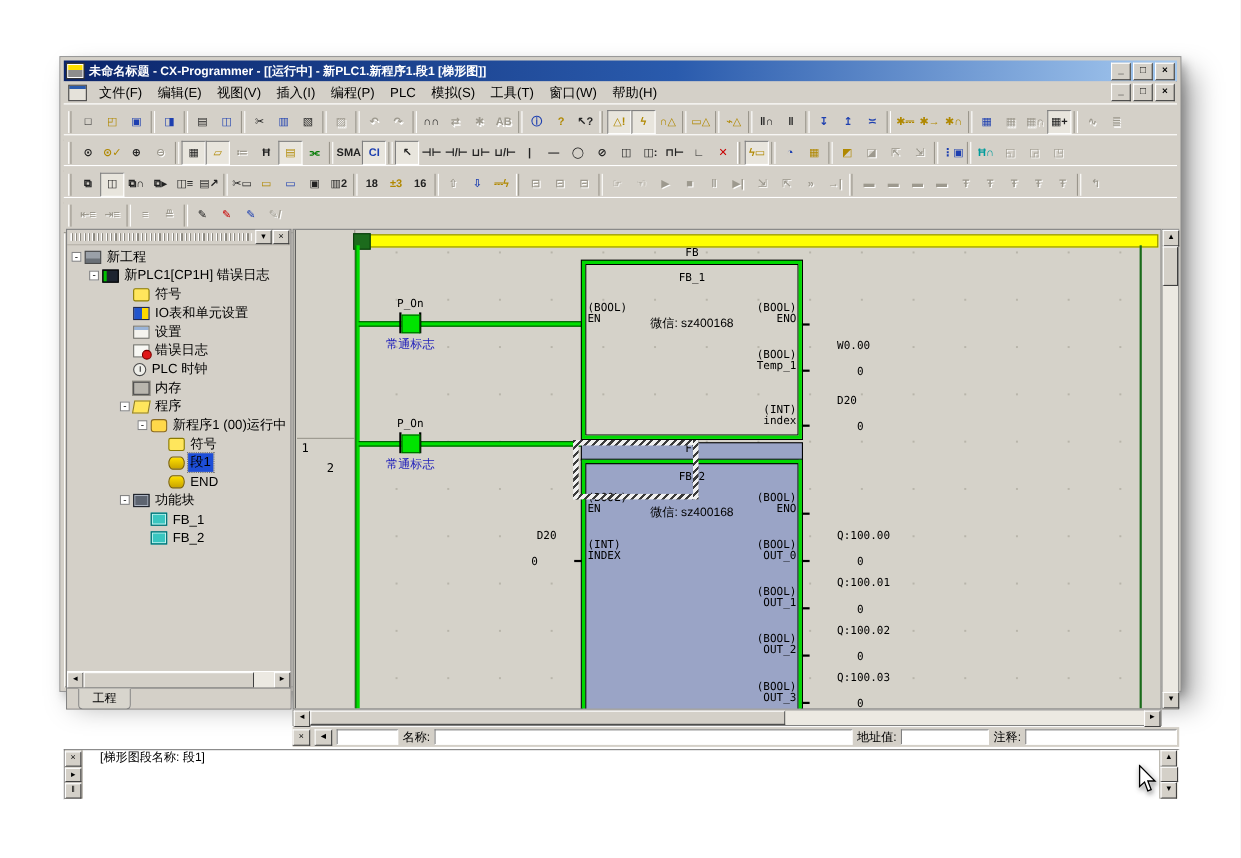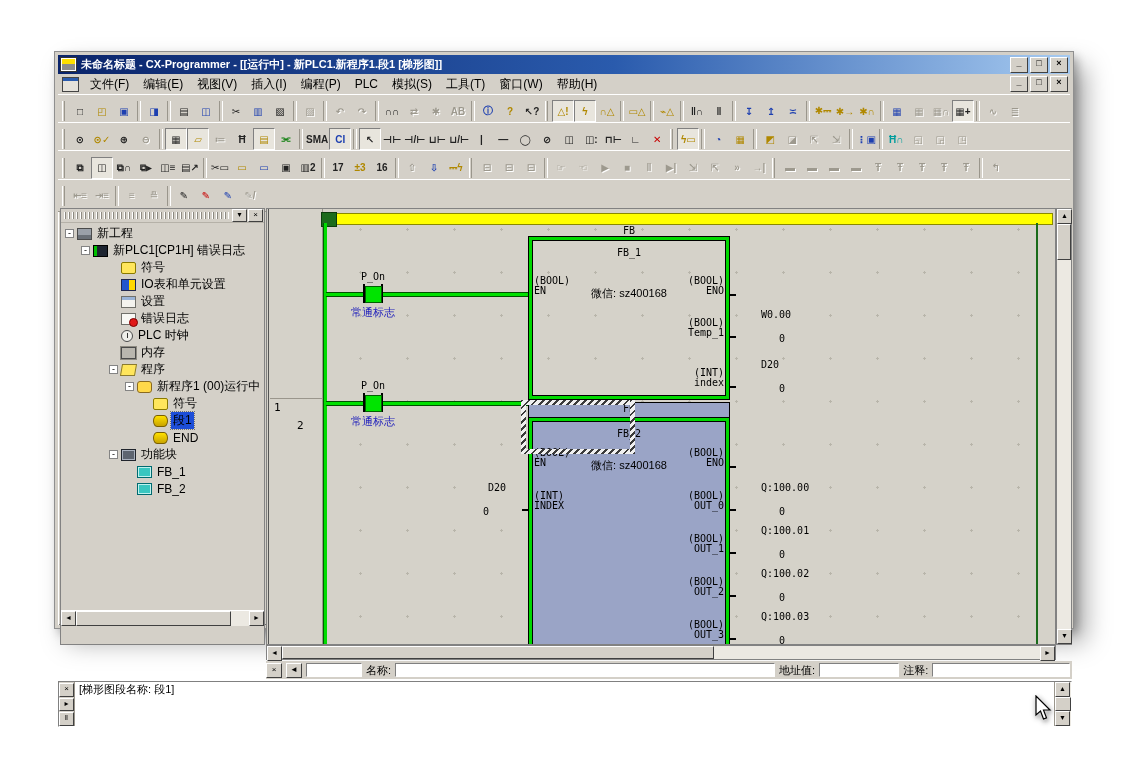--- a/index.html
+++ b/index.html
@@ -120,21 +120,21 @@
   #lhscroll{position:absolute;left:208px;top:590px;width:790px;height:15px;display:flex;background:#ece9e2;border:1px solid #828282;box-sizing:border-box}
   
   #fieldbar{position:absolute;left:208px;top:606px;width:806px;height:18px;display:flex;align-items:center;gap:4px;background:#d4d0c8;font-size:11px;}
   .fbtn{width:14px;height:13px;background:#d4d0c8;border:1px solid;border-color:#fff #404040 #404040 #fff;
         font-size:8px;line-height:11px;text-align:center;flex:none}
   .fin{background:#fff;border:1px solid;border-color:#808080 #fff #fff #808080;height:14px;box-sizing:border-box;font-size:11px;padding:0 2px;font-family:"Liberation Sans",sans-serif;}
   
   #output{position:absolute;left:0;top:626px;width:1012px;height:44px;background:#fff;border:1px solid;border-color:#808080 #fff #fff #808080;display:flex;}
   .ogutter{width:15px;background:#d4d0c8;border-right:1px solid #9a968c;display:flex;flex-direction:column;align-items:center;padding-top:1px;gap:1px;}
   .ogbtn{width:13px;height:12px;background:#d4d0c8;border:1px solid;border-color:#fff #404040 #404040 #fff;font-size:8px;line-height:10px;text-align:center}
-  .olines{flex:1;padding:1px 4px;font-size:11px;line-height:13px;overflow:hidden;white-space:nowrap}
+  .olines{flex:1;padding:1px 16px;font-size:11px;line-height:13px;overflow:hidden;white-space:nowrap}
   #ovscroll{width:16px;display:flex;flex-direction:column;background:#ece9e2;border-left:1px solid #9a968c}
   .cursor{position:absolute;left:973px;top:640px;width:22px;height:26px;filter:drop-shadow(0 0 2px rgba(255,255,255,.9)) drop-shadow(1px 2px 2px rgba(0,0,0,.45));pointer-events:none}
 </style>
 </head>
 <body>
 
 <div class="win">
 
   <div class="titlebar">
     <span class="appicon"></span>
@@ -407,21 +407,21 @@
       <span class="tbb c-y" title="symbol-table-button">▭</span>
 
       <span class="tbb c-b" title="io-comment-button">▭</span>
 
       <span class="tbb" title="rung-comment-edit-button">▣</span>
 
       <span class="tbb" title="binary-view-button">▥2</span>
 
       <span class="tbb sep" title="separator"></span>
 
-      <span class="tbb" title="monitor-decimal-button">17</span>
+      <span class="tbb" title="monitor-decimal-button">18</span>
 
       <span class="tbb c-y" title="monitor-signed-decimal-button">±3</span>
 
       <span class="tbb" title="monitor-hex-button">16</span>
 
       <span class="tbb sep" title="separator"></span>
 
       <span class="tbb d" title="transfer-up-button">⇧</span>
 
       <span class="tbb c-b" title="transfer-down-button">⇩</span>
@@ -612,20 +612,23 @@
           <span class="ic i-fbi"></span>
           <span class="lbl">FB_2</span>
         </div>
 
     </div>
     <div class="treesb">
       <span class="sbtn">◄</span>
       <span class="sthumb" style="flex:1"></span>
       <span class="strack" style="width:18px"></span>
       <span class="sbtn">►</span>
+    </div>
+    <div class="tabbar">
+      <span class="tab">工程</span>
     </div>
   </div>
 
   <div id="ladder">
     <div class="dots"></div>
     <div class="lmargin">
       <div class="mdiv"></div>
       <div class="rnum">1</div>
       <div class="rstep">2</div>
     </div>

